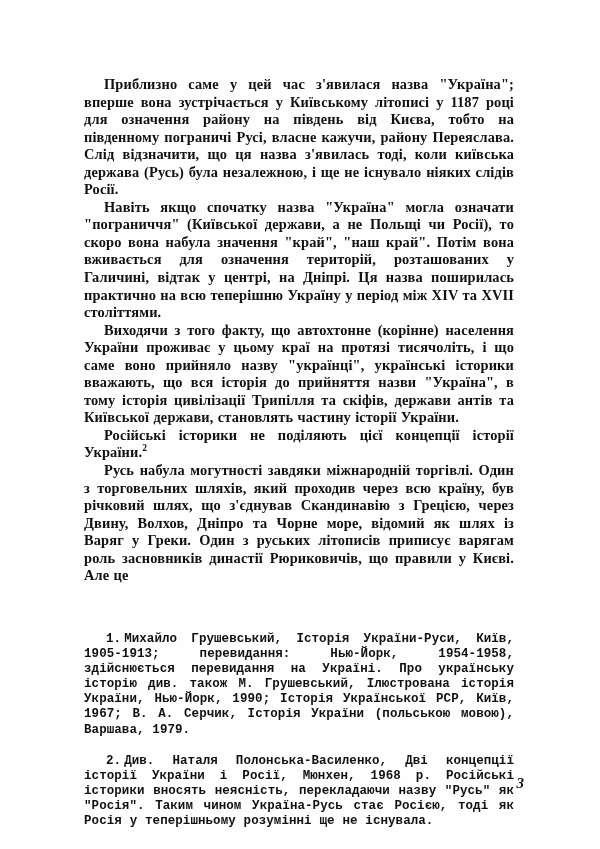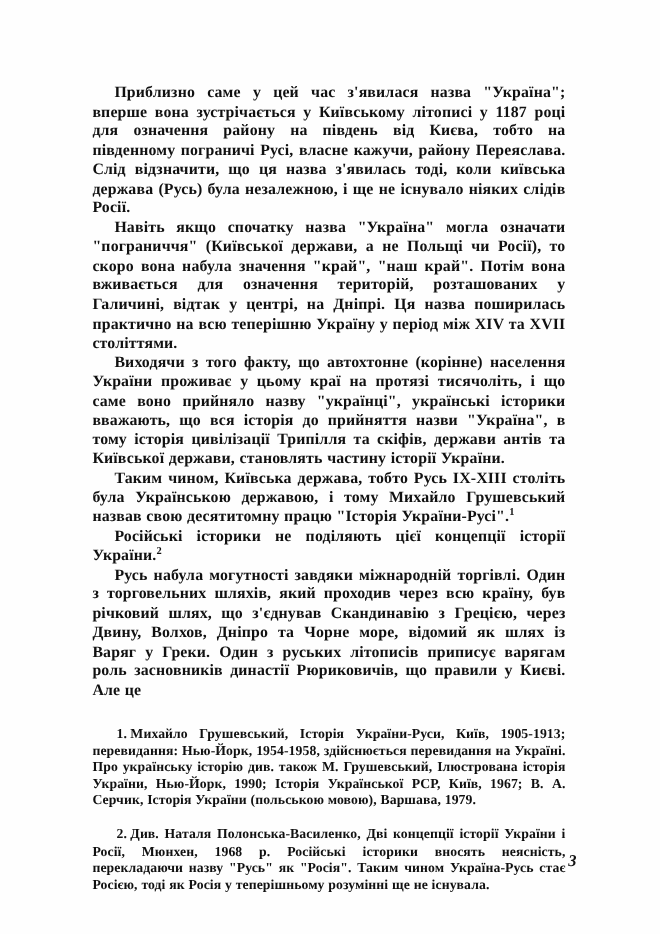--- a/index.html
+++ b/index.html
@@ -51,22 +51,23 @@
   sup {
     font-size: 0.66em;
     vertical-align: super;
     line-height: 0;
     font-weight: 600;
   }
 
   .footnotes {
     position: absolute;
     left: 84px;
-    top: 660px;
+    top: 632px;
     width: 430px;
+    font-family: Liberation Mono, monospace;
   }
 
   .footnote-par {
     margin: 0;
     text-indent: 22px;
     text-align: justify;
     font-size: 12.5px;
     line-height: 15.1px;
     letter-spacing: 0.005em;
     word-spacing: 0.02em;
@@ -99,21 +100,20 @@
 <div class="page">
 
   <div class="text-block">
 
     <p class="body-par">Приблизно саме у цей час з'явилася назва "Україна"; вперше вона зустрічається у Київському літописі у 1187 році для означення району на південь від Києва, тобто на південному пограничі Русі, власне кажучи, району Переяслава. Слід відзначити, що ця назва з'явилась тоді, коли київська держава (Русь) була незалежною, і ще не існувало ніяких слідів Росії.</p>
 
     <p class="body-par">Навіть якщо спочатку назва "Україна" могла означати "пограниччя" (Київської держави, а не Польщі чи Росії), то скоро вона набула значення "край", "наш край". Потім вона вживається для означення територій, розташованих у Галичині, відтак у центрі, на Дніпрі. Ця назва поширилась практично на всю теперішню Україну у період між XIV та XVII століттями.</p>
 
     <p class="body-par">Виходячи з того факту, що автохтонне (корінне) населення України проживає у цьому краї на протязі тисячоліть, і що саме воно прийняло назву "українці", українські історики вважають, що вся історія до прийняття назви "Україна", в тому історія цивілізації Трипілля та скіфів, держави антів та Київської держави, становлять частину історії України.</p>
 
-    <p class="body-par"><span>Таким чином, Київська держава, тобто Русь IX-XIII століть була Українською державою, і тому Михайло Грушевський назвав свою десятитомну працю "Історія України-Русі".</span><sup>1</sup></p>
 
     <p class="body-par"><span>Російські історики не поділяють цієї концепції історії України.</span><sup>2</sup></p>
 
     <p class="body-par">Русь набула могутності завдяки міжнародній торгівлі. Один з торговельних шляхів, який проходив через всю країну, був річковий шлях, що з'єднував Скандинавію з Грецією, через Двину, Волхов, Дніпро та Чорне море, відомий як шлях із Варяг у Греки. Один з руських літописів приписує варягам роль засновників династії Рюриковичів, що правили у Києві. Але це</p>
 
   </div>
 
   <div class="footnotes">
 
     <p class="footnote-par"><span class="fn-num">1.</span><span>Михайло Грушевський, Історія України-Руси, Київ, 1905-1913; перевидання: Нью-Йорк, 1954-1958, здійснюється перевидання на Україні. Про українську історію див. також М. Грушевський, Ілюстрована історія України, Нью-Йорк, 1990; Історія Української РСР, Київ, 1967; В. А. Серчик, Історія України (польською мовою), Варшава, 1979.</span></p>

